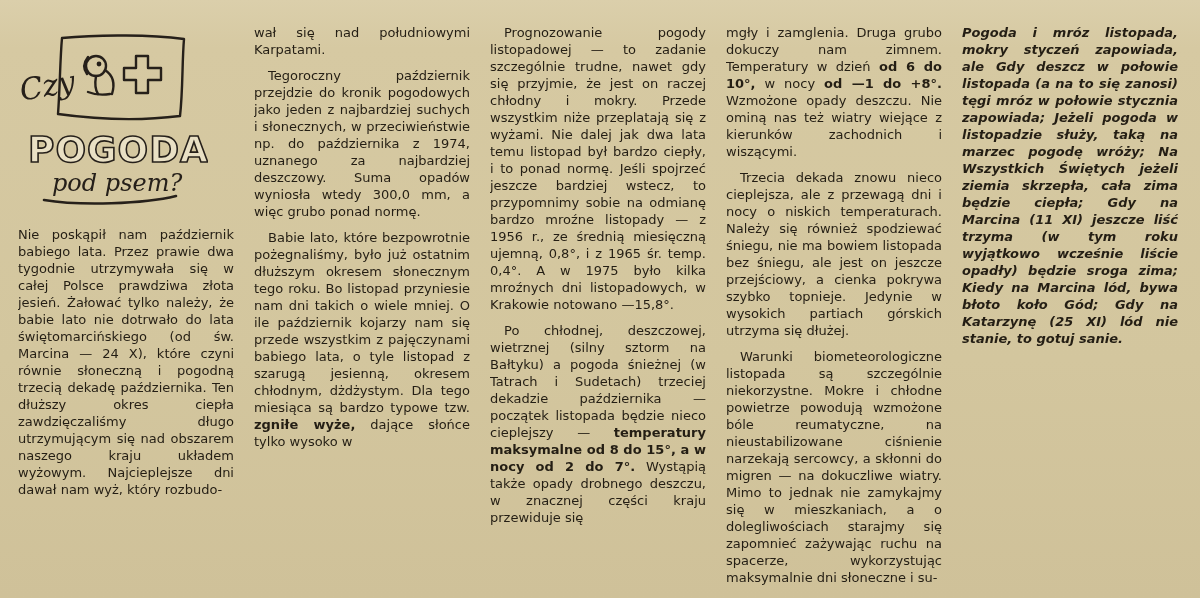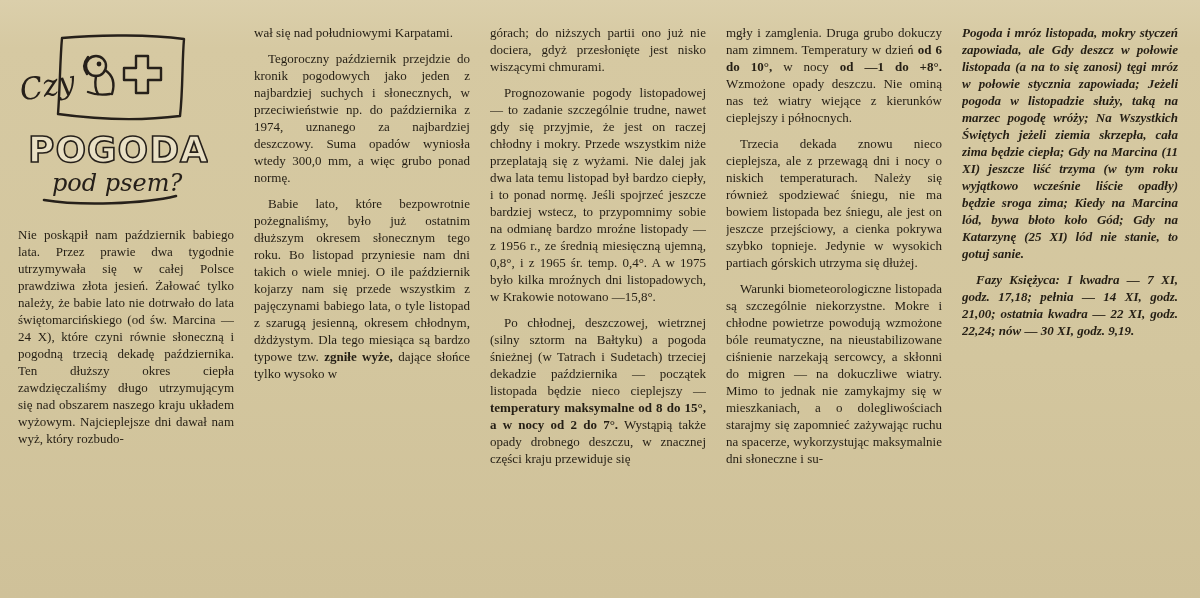--- a/index.html
+++ b/index.html
@@ -16,21 +16,21 @@
     position:relative;
   }
   .col {
     width:216px; flex:0 0 216px;
     height:100%;
     text-align:justify;
     overflow:hidden;
     font-size:13px; line-height:17px;
     display:flex; flex-direction:column;
   }
-  .col-text p.para { margin:0 0 9px;font-family:Liberation Serif, serif; }
+  .col-text p.para { margin:0 0 9px; }
   .col-text p.para.ind { text-indent:14px; }
   .b { font-weight:bold; }
   .i { font-style:italic; }
   .logo {
     width:190px; height:186px; margin:2px 0 14px 0; flex:0 0 auto;
   }
   .logo svg { display:block; }
 </style>
 </head>
 <body>
@@ -72,35 +72,33 @@
   <div class="col">
     <div class="col-text">
         <p class="para"><span>wał się nad południowymi Karpatami.</span></p>
         <p class="para ind"><span>Tegoroczny październik przejdzie do kronik pogodowych jako jeden z najbardziej suchych i słonecznych, w przeciwieństwie np. do października z 1974, uznanego za najbardziej deszczowy. Suma opadów wyniosła wtedy 300,0 mm, a więc grubo ponad normę.</span></p>
         <p class="para ind"><span>Babie lato, które bezpowrotnie pożegnaliśmy, było już ostatnim dłuższym okresem słonecznym tego roku. Bo listopad przyniesie nam dni takich o wiele mniej. O ile październik kojarzy nam się przede wszystkim z pajęczynami babiego lata, o tyle listopad z szarugą jesienną, okresem chłodnym, dżdżystym. Dla tego miesiąca są bardzo typowe tzw. </span><span class="b">zgniłe wyże,</span><span> dające słońce tylko wysoko w</span></p>
       </div>
   </div>
 
   <div class="col">
     <div class="col-text">
-        <p class="para"><span>górach; do niższych partii ono już nie dociera, gdyż przesłonięte jest nisko wiszącymi chmurami.</span></p>
         <p class="para ind"><span>Prognozowanie pogody listopadowej — to zadanie szczególnie trudne, nawet gdy się przyjmie, że jest on raczej chłodny i mokry. Przede wszystkim niże przeplatają się z wyżami. Nie dalej jak dwa lata temu listopad był bardzo ciepły, i to ponad normę. Jeśli spojrzeć jeszcze bardziej wstecz, to przypomnimy sobie na odmianę bardzo mroźne listopady — z 1956 r., ze średnią miesięczną ujemną, 0,8°, i z 1965 śr. temp. 0,4°. A w 1975 było kilka mroźnych dni listopadowych, w Krakowie notowano —15,8°.</span></p>
         <p class="para ind"><span>Po chłodnej, deszczowej, wietrznej (silny sztorm na Bałtyku) a pogoda śnieżnej (w Tatrach i Sudetach) trzeciej dekadzie października — początek listopada będzie nieco cieplejszy — </span><span class="b">temperatury maksymalne od 8 do 15°, a w nocy od 2 do 7°.</span><span> Wystąpią także opady drobnego deszczu, w znacznej części kraju przewiduje się</span></p>
       </div>
   </div>
 
   <div class="col">
     <div class="col-text">
-        <p class="para"><span>mgły i zamglenia. Druga grubo dokuczy nam zimnem. Temperatury w dzień </span><span class="b">od 6 do 10°,</span><span> w nocy </span><span class="b">od —1 do +8°.</span><span> Wzmożone opady deszczu. Nie ominą nas też wiatry wiejące z kierunków cieplejszy i północnych.</span></p>
+        <p class="para"><span>mgły i zamglenia. Druga grubo dokuczy nam zimnem. Temperatury w dzień </span><span class="b">od 6 do 10°,</span><span> w nocy </span><span class="b">od —1 do +8°.</span><span> Wzmożone opady deszczu. Nie ominą nas też wiatry wiejące z kierunków zachodnich i wiszącymi.</span></p>
         <p class="para ind"><span>Trzecia dekada znowu nieco cieplejsza, ale z przewagą dni i nocy o niskich temperaturach. Należy się również spodziewać śniegu, nie ma bowiem listopada bez śniegu, ale jest on jeszcze przejściowy, a cienka pokrywa szybko topnieje. Jedynie w wysokich partiach górskich utrzyma się dłużej.</span></p>
         <p class="para ind"><span>Warunki biometeorologiczne listopada są szczególnie niekorzystne. Mokre i chłodne powietrze powodują wzmożone bóle reumatyczne, na nieustabilizowane ciśnienie narzekają sercowcy, a skłonni do migren — na dokuczliwe wiatry. Mimo to jednak nie zamykajmy się w mieszkaniach, a o dolegliwościach starajmy się zapomnieć zażywając ruchu na spacerze, wykorzystując maksymalnie dni słoneczne i su-</span></p>
       </div>
   </div>
 
   <div class="col">
     <div class="col-text">
         <p class="para"><span class="b i">Pogoda i mróz listopada, mokry styczeń zapowiada,</span><span class="b i"> ale </span><span class="b i">Gdy deszcz w połowie listopada</span><span class="b i"> (a na to się zanosi) </span><span class="b i">tęgi mróz w połowie stycznia zapowiada; Jeżeli pogoda w listopadzie służy, taką na marzec pogodę wróży; Na Wszystkich Świętych jeżeli ziemia skrzepła, cała zima będzie ciepła; Gdy na Marcina (11 XI) jeszcze liść trzyma</span><span class="b i"> (w tym roku wyjątkowo wcześnie liście opadły) </span><span class="b i">będzie sroga zima; Kiedy na Marcina lód, bywa błoto koło Gód; Gdy na Katarzynę (25 XI) lód nie stanie, to gotuj sanie.</span></p>
-        <p class="para ind"><span class="b i">Fazy Księżyca:</span><span class="b i"> I kwadra — 7 XI, godz. 17,18; pełnia — 14 XI, godz. 21,00; ostatnia kwadra — 22 XI, godz. 22,24; nów — 30 XI, godz. 9,19.</span></p>
       </div>
 
   </div>
 
 </div>
 
 </body></html>

